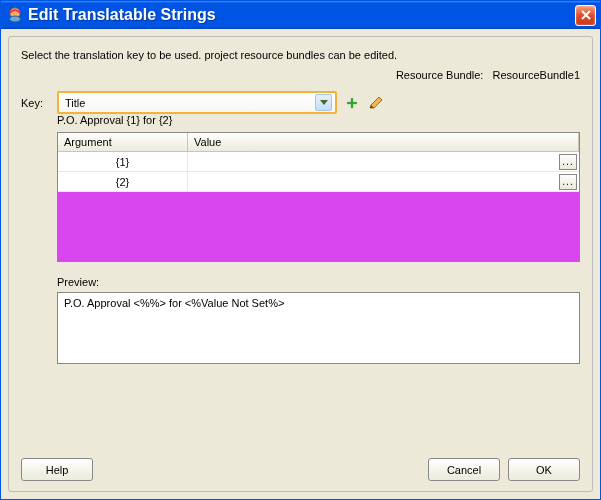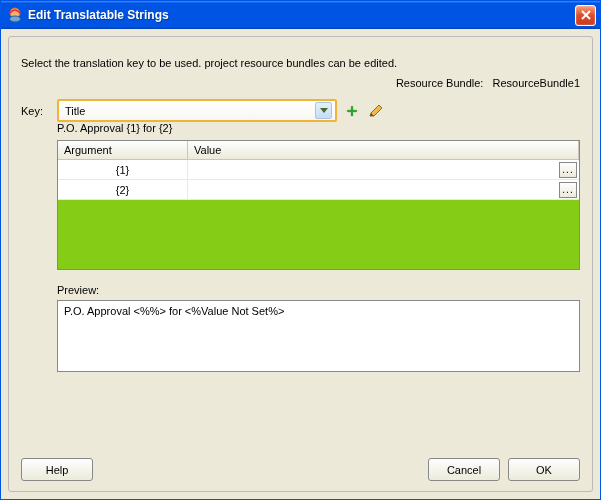--- a/index.html
+++ b/index.html
@@ -5,35 +5,35 @@
   * { box-sizing: border-box; }
   html, body { margin:0; padding:0; font-family: Tahoma, Arial, sans-serif; font-size:11px; color:#000; }
   body { background:#ece9d8; }
   .window { width:601px; height:500px; border:1px solid #0054e3; background:#ece9d8; position:relative; }
   .titlebar {
     height:28px;
     background: linear-gradient(to bottom, #3c8cff 0%, #0054e3 8%, #0054e3 92%, #0040b0 100%);
     display:flex; align-items:center; padding:0 4px 0 6px; color:#fff; font-weight:bold;
   }
   .titlebar .app-icon { width:16px; height:16px; margin-right:5px; display:flex; align-items:center; justify-content:center; }
-  .titlebar .title-text { flex:1; font-size:12px; text-shadow:1px 1px 1px rgba(0,0,0,0.3);}
+  .titlebar .title-text { flex:1; font-size:16px; text-shadow:1px 1px 1px rgba(0,0,0,0.3);}
   .titlebar .close {
     width:21px; height:21px;
     background: linear-gradient(to bottom, #f89e7b, #e14a28 50%, #c53b1c);
     border:1px solid #fff; border-radius:3px;
     display:flex; align-items:center; justify-content:center;
     color:#fff; font-weight:bold; font-size:12px;
     box-shadow: inset 0 0 2px rgba(255,255,255,0.5);
   }
   .app-icon svg { width:16px; height:16px; }
   .content-area { position:absolute; top:28px; left:0; right:0; bottom:0; padding:7px; }
   .panel {
     width:100%; height:100%;
     border:1px solid #bbb; background:#ece9d8; border-radius:3px;
-    padding:16px 12px 10px 12px;
+    padding:8px 12px 10px 12px;
     position:relative;
   }
   .instr { margin:4px 0 8px 0; }
   .row-bundle { margin-bottom:10px;text-align:right; }
   .row-key { display:flex; align-items:center; gap:6px; margin-left:0; }
   .row-key .lbl { width:30px; }
   .dropdown {
     flex: 0 0 280px;
     height:23px;
     border:2px solid #f2b33a;
@@ -52,21 +52,21 @@
   .icon-btn { width:18px; height:18px; display:flex; align-items:center; justify-content:center; }
   .plus {
     color:#2fa52f; font-weight:bold; font-size:18px; line-height:12px;
     text-shadow:0 0 1px #0a6b0a;
   }
   .pencil svg { width:16px; height:16px; }
   .indent { margin-left:36px; }
   .sect-label { margin-top:12px; margin-bottom:6px; }
   .trans-text { margin-bottom:6px; }
   .grid {
-    border:1px solid #888; background:#84cc16;
+    border:1px solid #888; background:#d946ef;
     height:130px; overflow:hidden;
   }
   .grid-head { display:flex; background:linear-gradient(to bottom,#fdfdfb,#ece9d8); border-bottom:1px solid #c9c6b8;}
   .gh-cell {
     padding:3px 6px; font-size:11px; color:#000;
     border-right:1px solid #c9c6b8;
     background:linear-gradient(to bottom,#fefefe,#eceadb);
   }
   .gh-arg { width:130px; }
   .gh-val { flex:1; }

